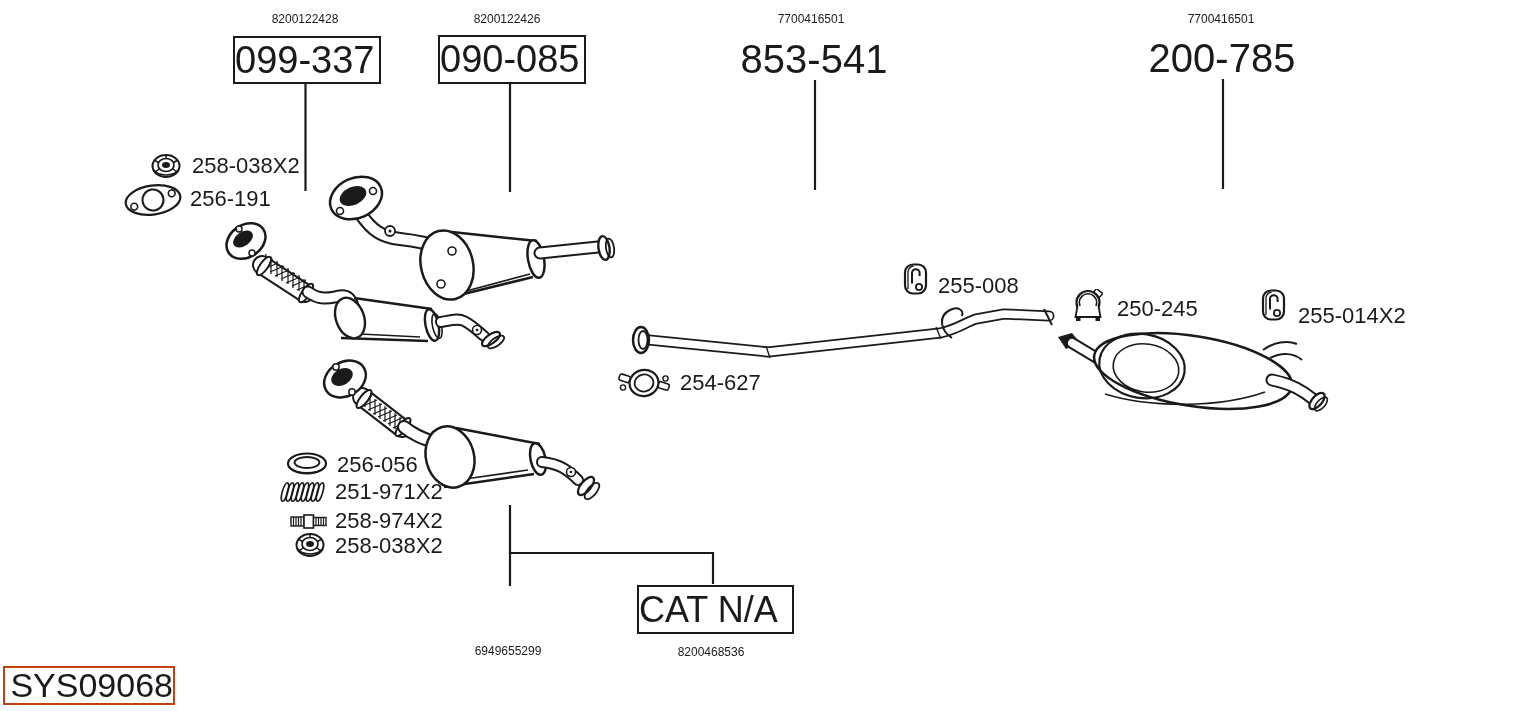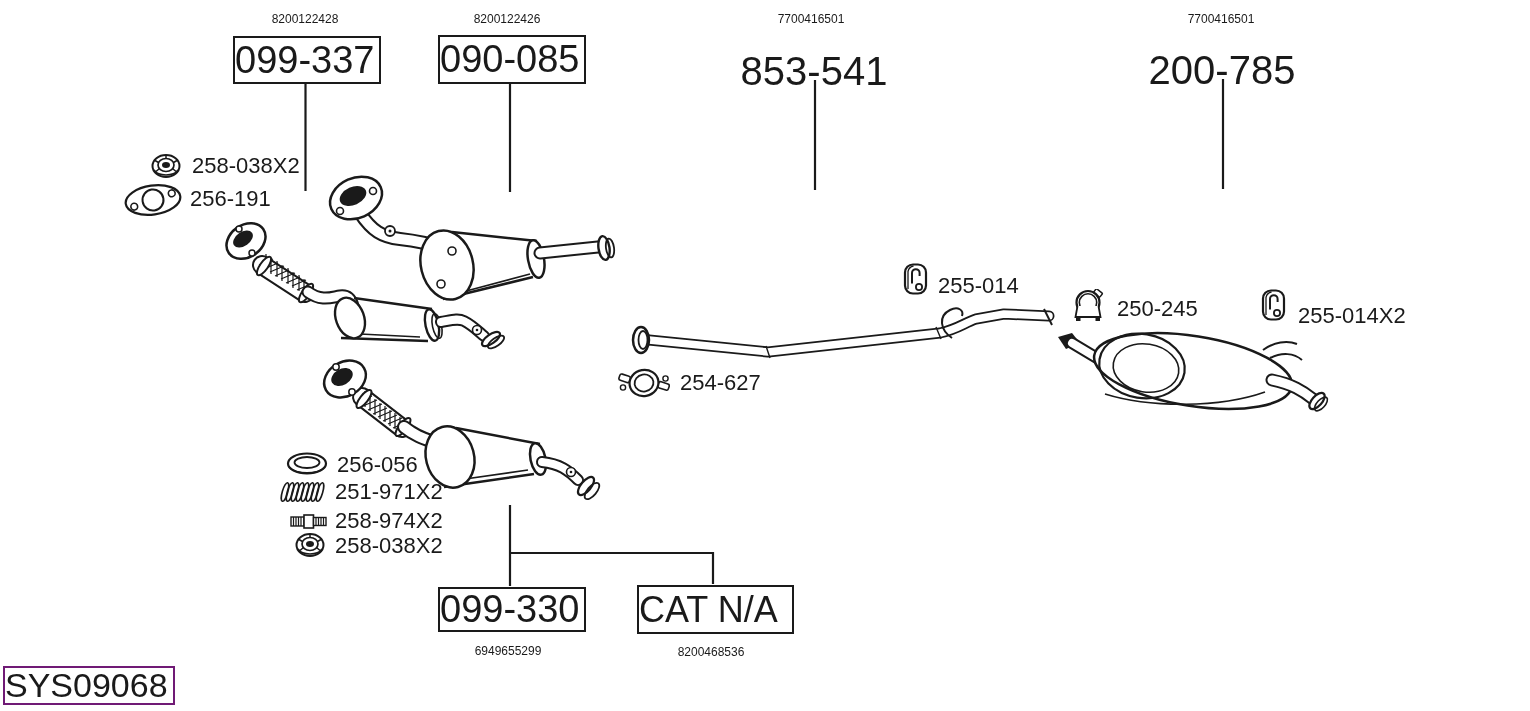--- a/index.html
+++ b/index.html
@@ -3,28 +3,28 @@
 <meta charset="utf-8">
 <style>
   html,body{margin:0;padding:0;background:#fff;}
   .canvas{
     position:relative;width:1530px;height:711px;background:#fff;overflow:hidden;
     font-family:"Liberation Sans","DejaVu Sans",sans-serif;color:#1a1a1a;
   }
   .art{position:absolute;left:0;top:0;width:1530px;height:711px;}
   .lbl{position:absolute;white-space:nowrap;}
   .ref{font-size:12px;line-height:22px;transform:translateX(-50%);}
-  .big{font-size:40px;line-height:42px;transform:translateX(-50%);margin-top:12px;}
+  .big{font-size:40px;line-height:42px;transform:translateX(-50%);}
   .pbox{
     position:absolute;border:2px solid #1a1a1a;display:flex;align-items:center;justify-content:flex-start;
     font-size:38px;background:#fff;
   }
   .hw{font-size:22px;line-height:22px;}
   .sysbox{
-    position:absolute;border:2px solid #701a75;display:flex;align-items:center;justify-content:flex-start;
+    position:absolute;border:2px solid #c2410c;display:flex;align-items:center;justify-content:flex-end;
     font-size:34px;background:#fff;
   }
   
   .wh{fill:#fff;stroke:#1a1a1a;}
   .ink{stroke:#1a1a1a;fill:none;}
   .pipe-o{fill:none;stroke:#1a1a1a;stroke-linecap:round;stroke-linejoin:round;}
   .pipe-i{fill:none;stroke:#fff;stroke-linecap:round;stroke-linejoin:round;}
 </style>
 </head>
 <body>
@@ -230,33 +230,30 @@
   </div>
   <div class="pbox" style="left:438px;top:35px;width:144px;height:45px">
     <span>090-085</span>
   </div>
   <div class="lbl big" style="left:814px;top:38px">853-541</div>
   <div class="lbl big" style="left:1222px;top:37px">200-785</div>
 
   <div class="lbl hw" style="left:192px;top:155px">258-038X2</div>
   <div class="lbl hw" style="left:190px;top:188px">256-191</div>
 
-  <div class="lbl hw" style="left:938px;top:275px">255-014</div>
+  <div class="lbl hw" style="left:938px;top:275px">255-008</div>
   <div class="lbl hw" style="left:680px;top:372px">254-627</div>
   <div class="lbl hw" style="left:1117px;top:298px">250-245</div>
   <div class="lbl hw" style="left:1298px;top:305px">255-014X2</div>
 
   <div class="lbl hw" style="left:337px;top:454px">256-056</div>
   <div class="lbl hw" style="left:335px;top:481px">251-971X2</div>
   <div class="lbl hw" style="left:335px;top:510px">258-974X2</div>
   <div class="lbl hw" style="left:335px;top:535px">258-038X2</div>
 
-  <div class="pbox" style="left:438px;top:587px;width:144px;height:41px">
-    <span>099-330</span>
-  </div>
   <div class="pbox" style="left:637px;top:585px;width:153px;height:45px;font-size:36px">
     <span>CAT N/A</span>
   </div>
   <div class="lbl ref" style="left:508px;top:640px">6949655299</div>
   <div class="lbl ref" style="left:711px;top:641px">8200468536</div>
 
   <div class="sysbox" style="left:3px;top:666px;width:168px;height:35px">
     <span>SYS09068</span>
   </div>
 

